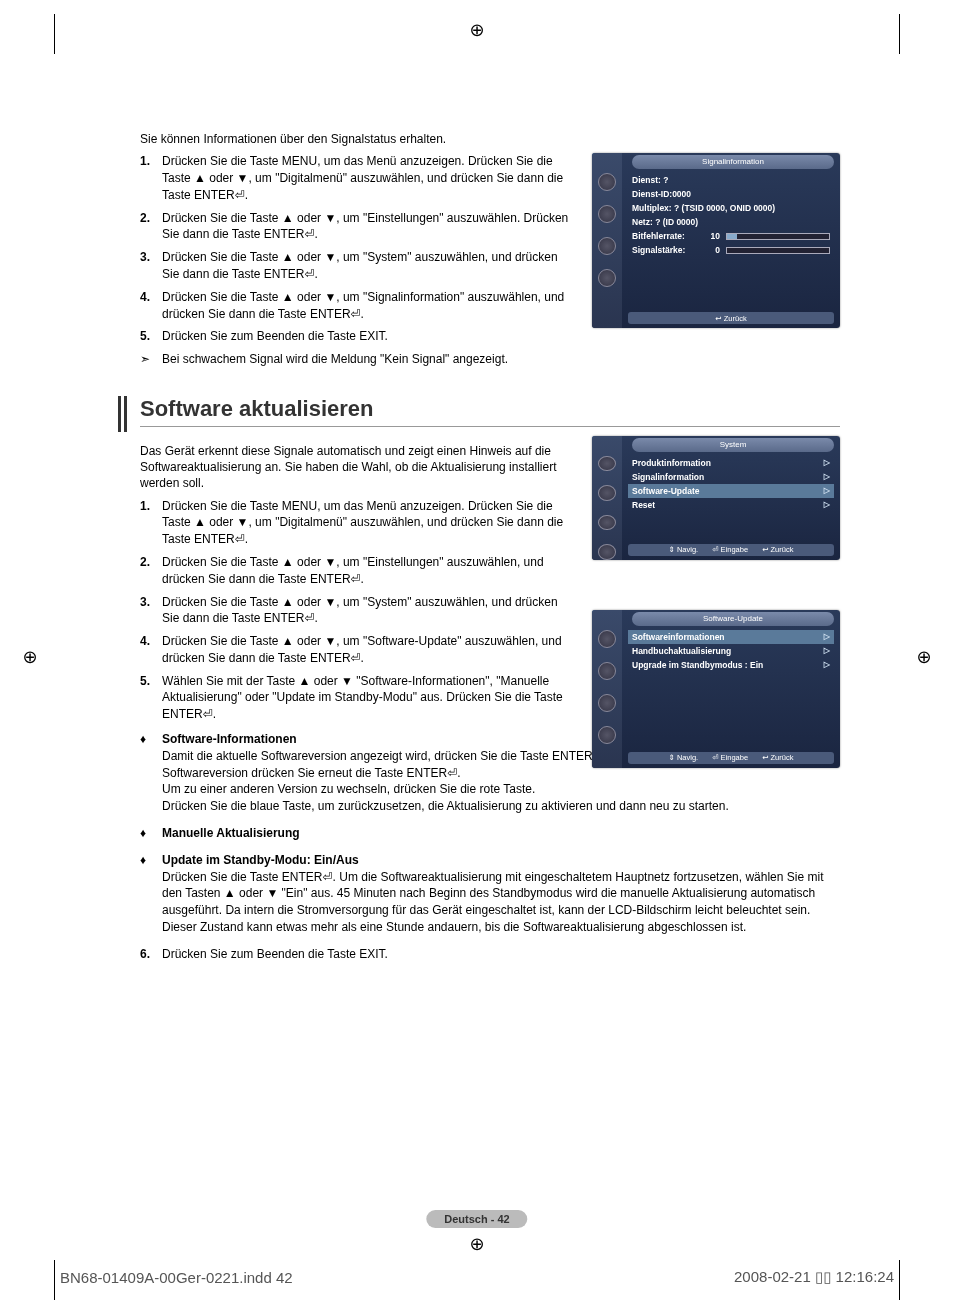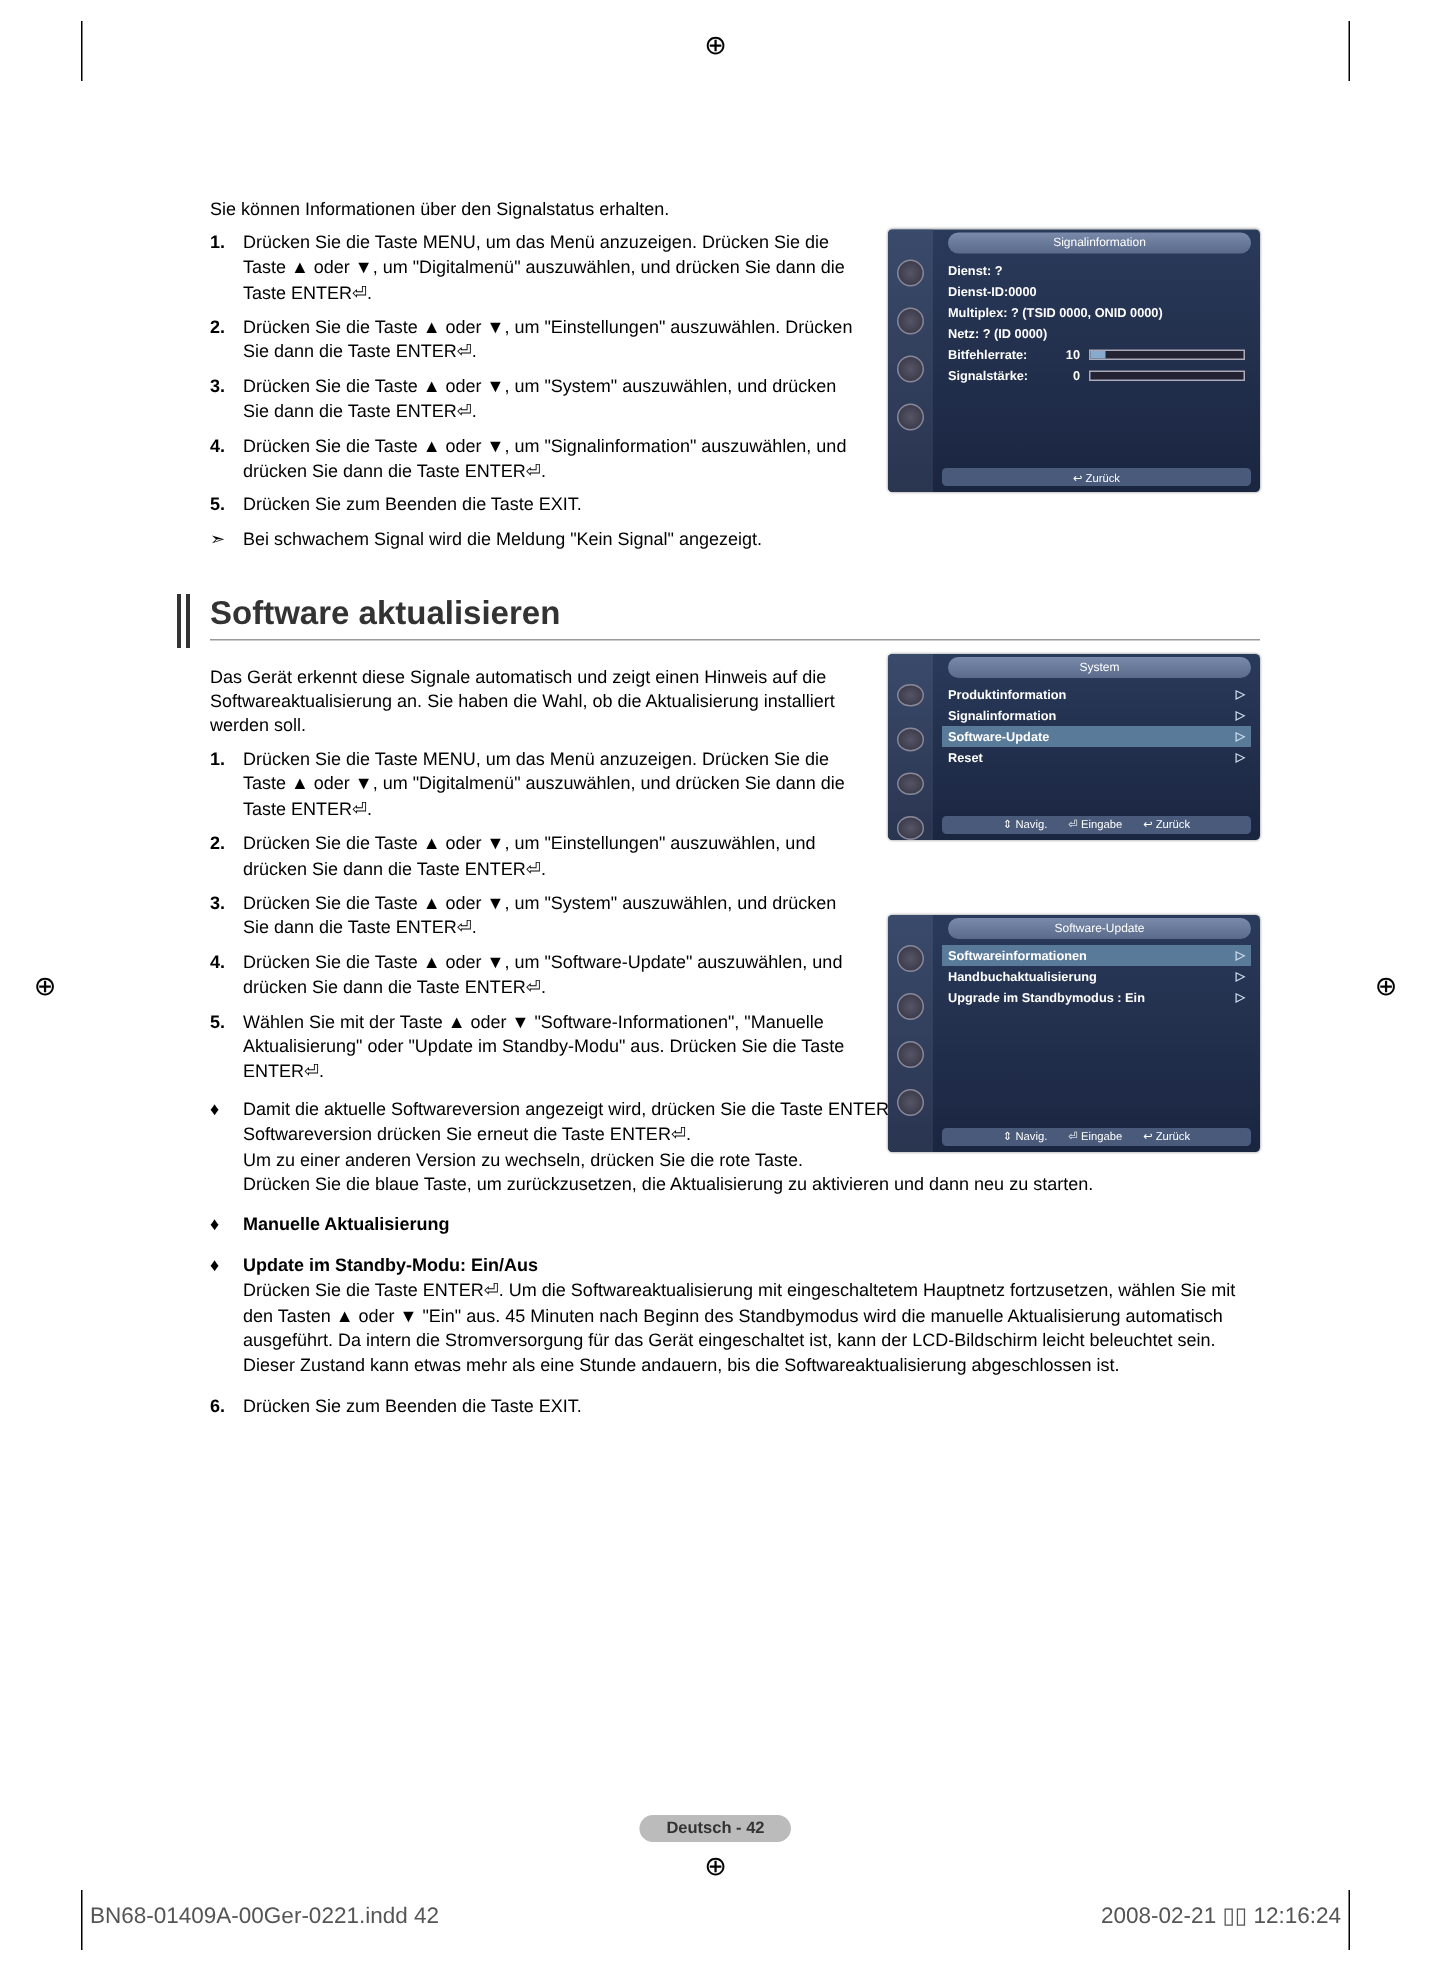--- a/index.html
+++ b/index.html
@@ -335,20 +335,21 @@
         <li class="step-item">
             <span class="step-num">5.</span>
             <span class="step-text">Wählen Sie mit der Taste ▲ oder ▼ "Software-Informationen", "Manuelle Aktualisierung" oder "Update im Standby-Modu" aus. Drücken Sie die Taste ENTER⏎.</span>
           </li>
       </ol>
 
       <ul class="sub-list wide" style="width:700px;">
         <li class="sub-item">
           <span class="sub-bullet">♦</span>
           <div class="sub-body">
+            <span class="sub-title">Software-Informationen</span>
             <span style="white-space:pre-line;">Damit die aktuelle Softwareversion angezeigt wird, drücken Sie die Taste ENTER⏎. Zum Anzeigen von Informationen zur Softwareversion drücken Sie erneut die Taste ENTER⏎.
 Um zu einer anderen Version zu wechseln, drücken Sie die rote Taste.
 Drücken Sie die blaue Taste, um zurückzusetzen, die Aktualisierung zu aktivieren und dann neu zu starten.</span>
           </div>
         </li>
         <li class="sub-item">
           <span class="sub-bullet">♦</span>
           <div class="sub-body">
             <span class="sub-title">Manuelle Aktualisierung</span>
           </div>

